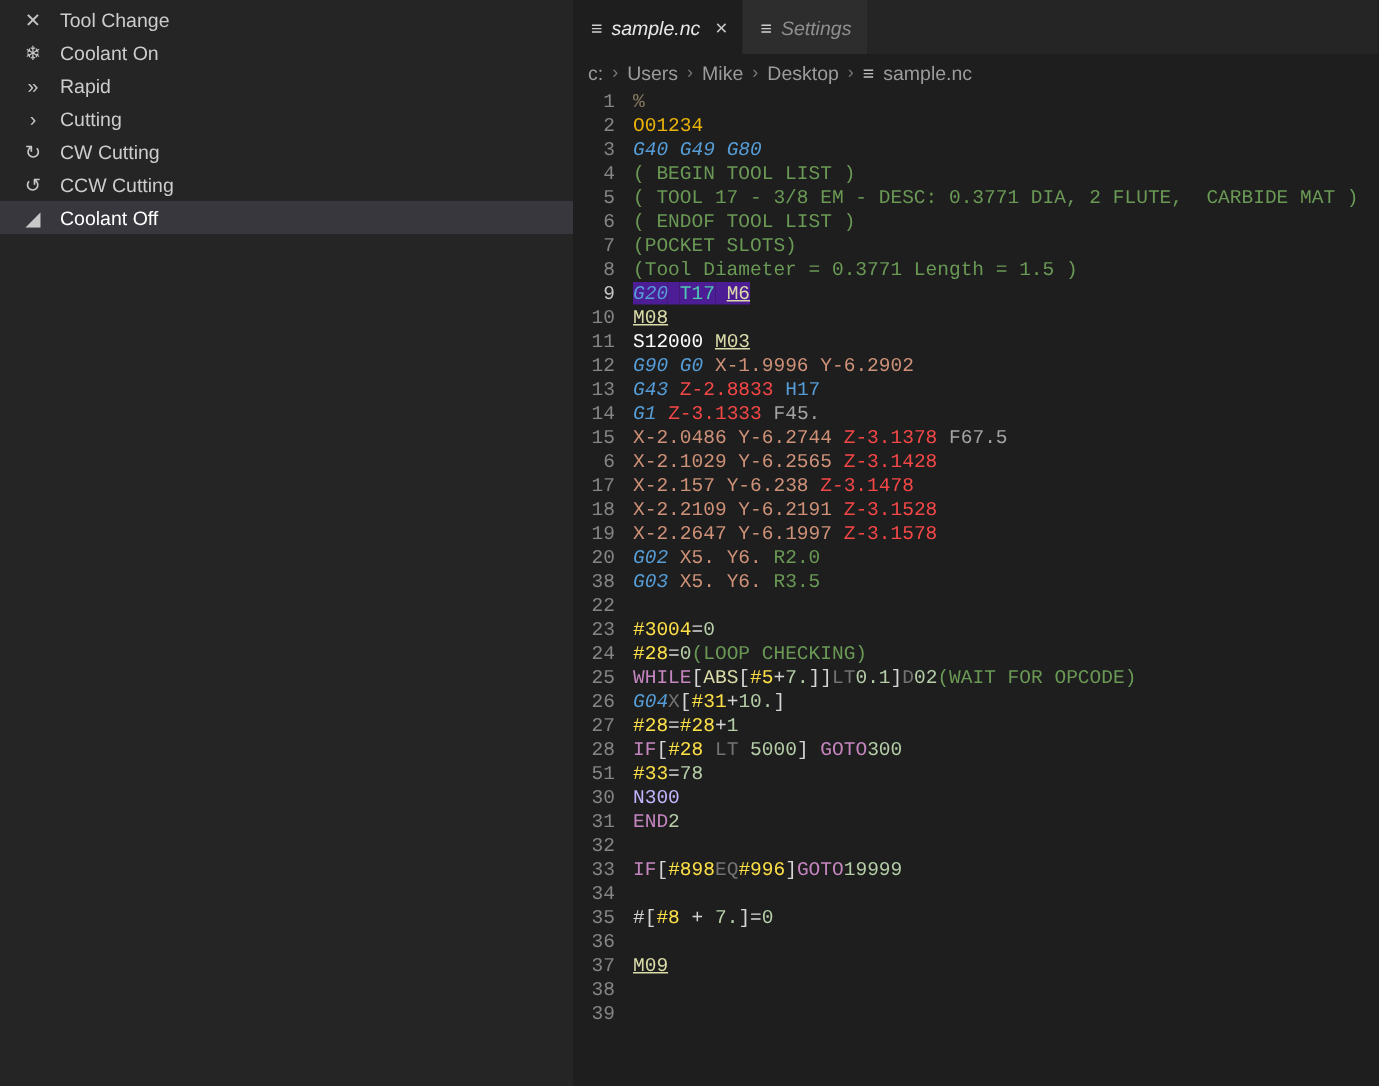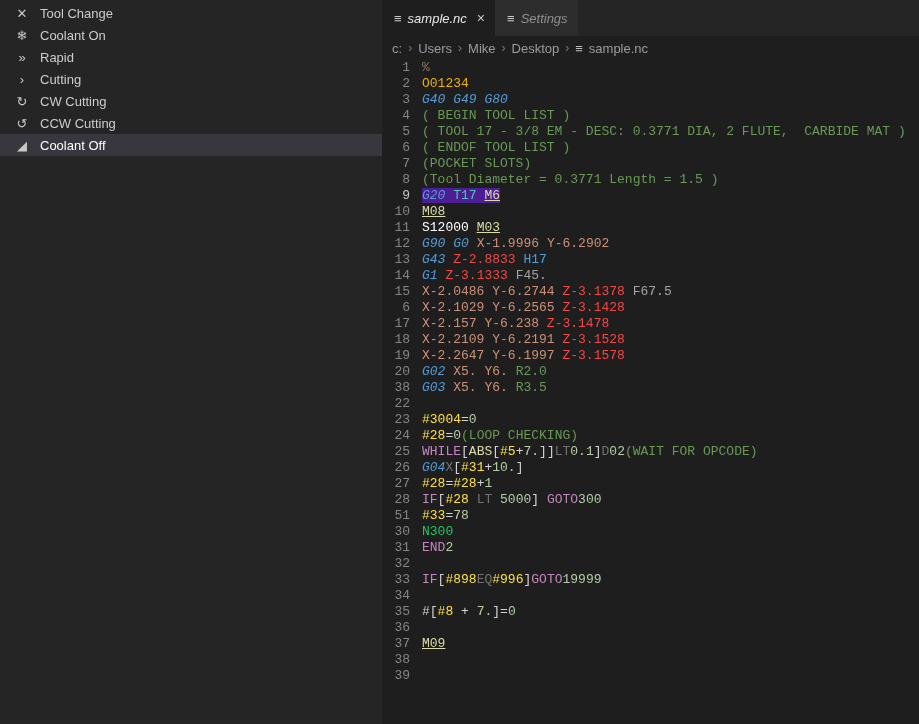--- a/index.html
+++ b/index.html
@@ -142,21 +142,21 @@
   .tk-zc { color: #f44747; }
   .tk-fc { color: #a3a3a3; }
   .tk-rc { color: #6a9955; }
   .tk-hc { color: #569cd6; }
   .tk-num { color: #b5cea8; }
   .tk-var { color: #fde047; }
   .tk-kw { color: #c586c0; }
   .tk-fn { color: #dcdcaa; }
   .tk-id { color: #737373; font-family: Liberation Mono, monospace; }
   .tk-op { color: #d4d4d4; }
-  .tk-nc { color: #22c55e; }
+  .tk-nc { color: #c4b5fd; }
 </style>
 </head>
 <body>
 
 <div class="sidebar">
   <div class="tree" id="tree">
       <div class="tree-item">
         <span class="ticon">✕</span>
         <span>Tool Change</span>
       </div>

